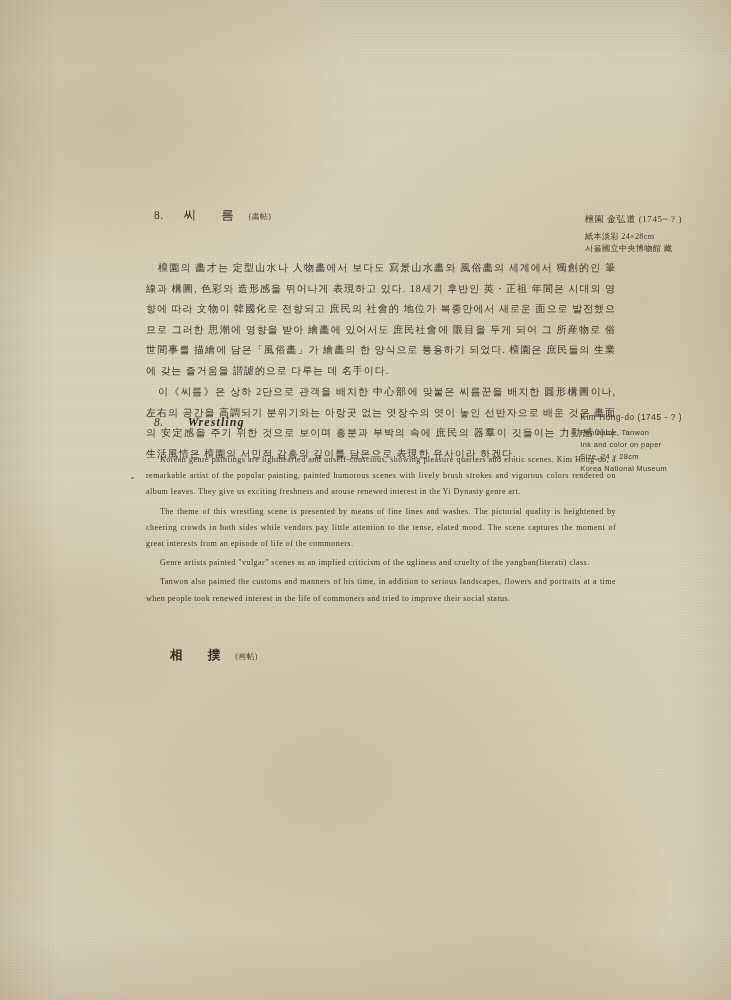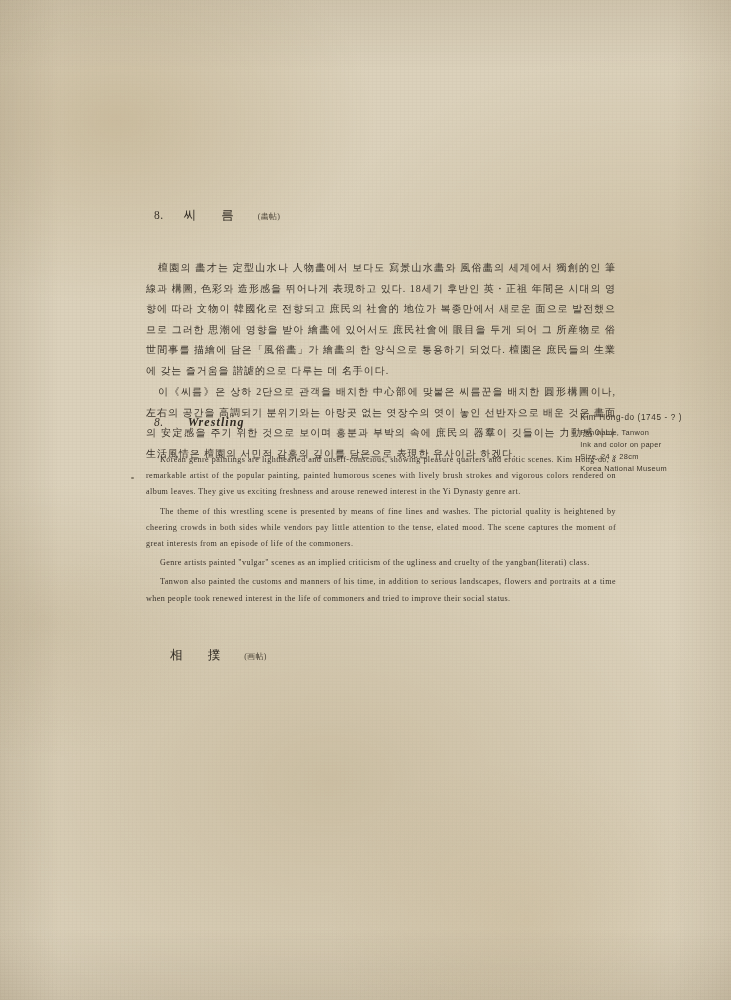--- a/index.html
+++ b/index.html
@@ -68,21 +68,21 @@
   .sec-title-en {
     font-size: 12px;
     font-weight: bold;
     letter-spacing: 1.1px;
     color: #2f2922;
     margin-left: 20px;
   }
   .sec-sub {
     font-size: 8px;
     color: #4a4236;
-    margin-left: 9px;
+    margin-left: 0;
     letter-spacing: 0.3px;
   }
 
   
   .credit {
     position: absolute;
     right: 49px;
     text-align: left;
     line-height: 1.5;
     color: #3b342a;
@@ -165,20 +165,25 @@
 <div class="paper-vignette"></div>
 
 <div class="page">
 
   <div class="sec-head" style="left:154px; top:205px;">
     <span class="sec-num">8.</span>
     <span class="sec-title-ko">씨        름</span>
     <span class="sec-sub">(畵帖)</span>
   </div>
 
+  <div class="credit credit-ko" style="top:213px;">
+    <div class="credit-line">檀園  金弘道  (1745~ ? )</div>
+    <div class="credit-line">紙本淡彩  24×28cm</div>
+    <div class="credit-line">서울國立中央博物館 藏</div>
+  </div>
 
   <div class="body-block" style="top:258px;">
     <p class="para para-ko">檀園의 畵才는 定型山水나 人物畵에서 보다도 寫景山水畵와 風俗畵의 세계에서 獨創的인 筆線과 構圖, 色彩와 造形感을 뛰어나게 表現하고 있다. 18세기 후반인 英・正祖 年間은 시대의 영향에 따라 文物이 韓國化로 전향되고 庶民의 社會的 地位가 복종만에서 새로운 面으로 발전했으므로 그러한 思潮에 영향을 받아 繪畵에 있어서도 庶民社會에 眼目을 두게 되어 그 所産物로 俗世間事를 描繪에 담은「風俗畵」가 繪畵의 한 양식으로 통용하기 되었다. 檀園은 庶民들의 生業에 갖는 즐거움을 諧謔的으로 다루는 데 名手이다.</p>
     <p class="para para-ko">이《씨름》은 상하 2단으로 관객을 배치한 中心部에 맞붙은 씨름꾼을 배치한 圓形構圖이나, 左右의 공간을  高調되기 분위기와는 아랑곳 없는 엿장수의 엿이 놓인 선반자으로 배운 것은 畵面의 安定感을 주기 위한 것으로 보이며 흥분과 부박의 속에 庶民의 器羣이 깃들이는 力動感이나 生活風情은 檀園의 서민적 감흥의 깊이를 담은으로 表現한 유사이라 하겠다.</p>
   </div>
 
   <div class="sec-head" style="left:154px; top:412px;font-style:italic;">
     <span class="sec-num">8.</span>
     <span class="sec-title-en">Wrestling</span>
   </div>
@@ -194,20 +199,20 @@
   <div class="margin-dot"></div>
 
   <div class="body-block" style="top:452px;">
     <p class="para para-en">Korean genre paintings are lighthearted and unself-conscious, showing pleasure quarters and erotic scenes. Kim Hong-do, a remarkable artist of the popular painting, painted humorous scenes with lively brush strokes and vigorous colors rendered on album leaves. They give us exciting freshness and arouse renewed interest in the Yi Dynasty genre art.</p>
     <p class="para para-en">The theme of this wrestling scene is presented by means of fine lines and washes. The pictorial quality is heightened by cheering crowds in both sides while vendors pay little attention to the tense, elated mood. The scene captures the moment of great interests from an episode of life of the commoners.</p>
     <p class="para para-en">Genre artists painted "vulgar" scenes as an implied criticism of the ugliness and cruelty of the yangban(literati) class.</p>
     <p class="para para-en">Tanwon also painted the customs and manners of his time, in addition to serious landscapes, flowers and portraits at a time when people took renewed interest in the life of commoners and tried to improve their social status.</p>
   </div>
 
   <div class="sec-head" style="left:170px; top:645px;">
-    <span class="sec-title-ko" style="margin-left:0;">相        撲</span>
+    <span class="sec-title-ko" style="margin-left:0;font-weight:bold;">相        撲</span>
     <span class="sec-sub">(画帖)</span>
   </div>
 
   <div class="body-block" style="top:676px;">
   </div>
 
 </div>
 
 </body></html>

